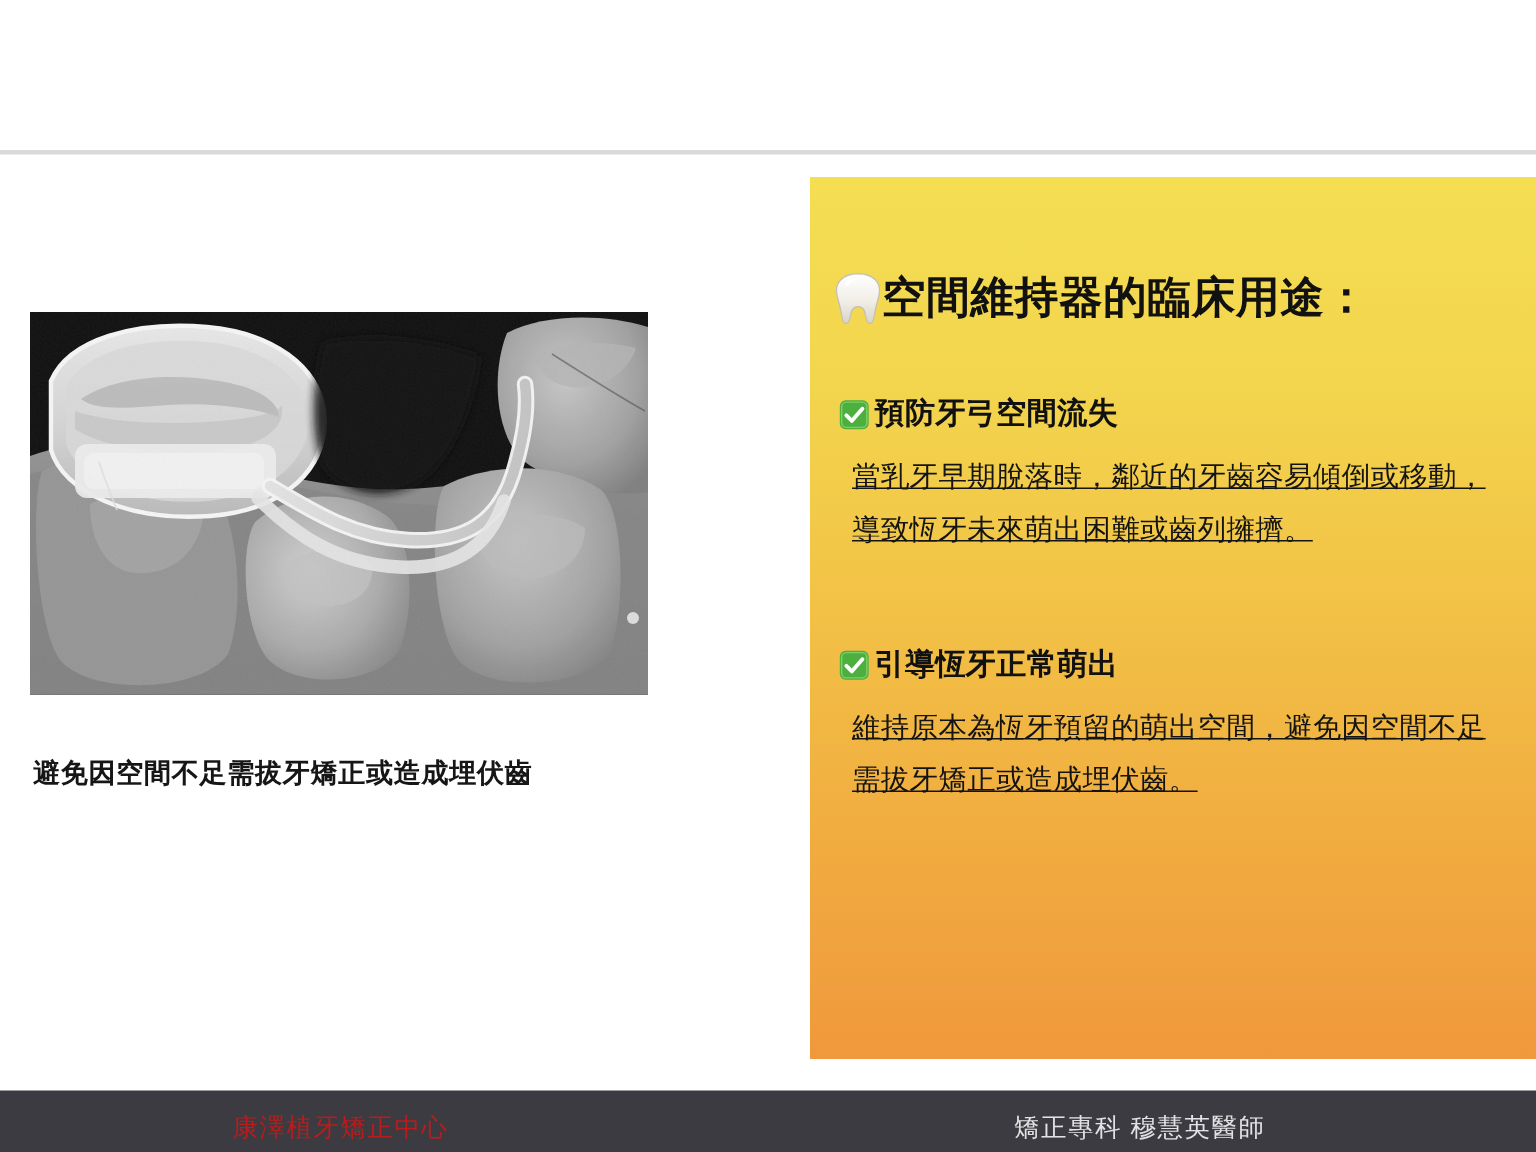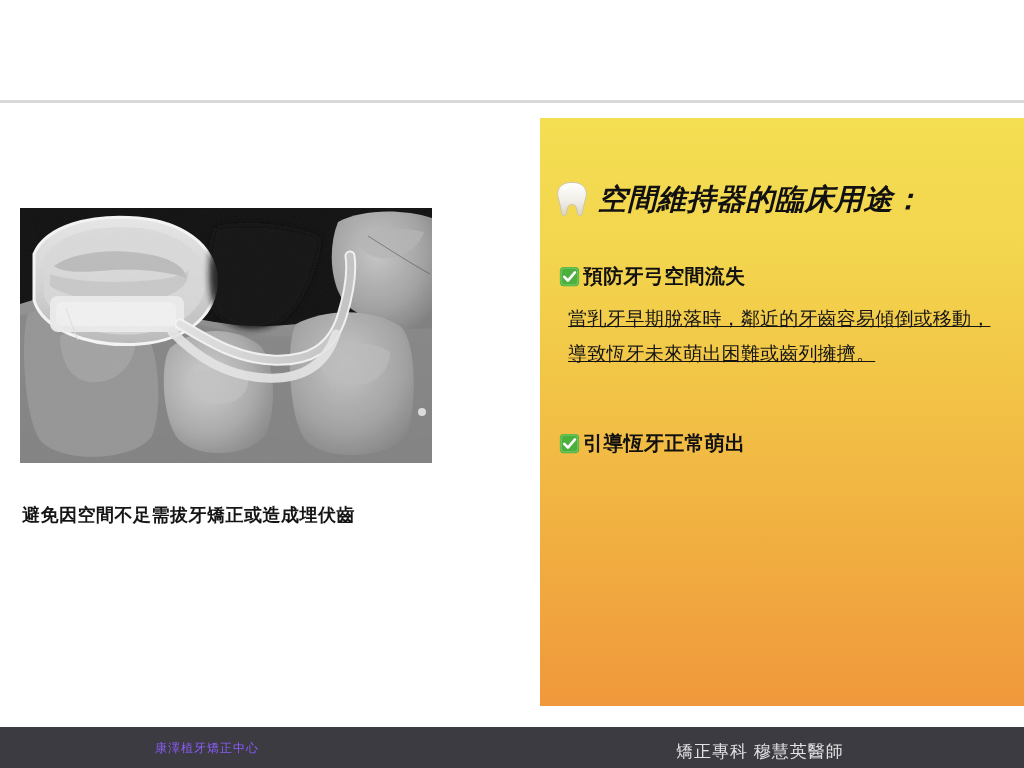--- a/index.html
+++ b/index.html
@@ -86,24 +86,22 @@
     top: 118px;
     width: 484px;
     height: 588px;
     background: linear-gradient(180deg, #f4de52 0%, #f3d64e 22%, #f2c246 48%, #f1ad40 74%, #f0983c 100%);
     box-sizing: border-box;
     padding: 58px 18px 0 14px;
   }
   .panel-heading {
     display: flex;
     align-items: center;
-    gap: 10px;
     margin: 0 0 0 2px;
     height: 46px;
-    font-style: italic;
   }
   .tooth-icon {
     flex: 0 0 auto;
     width: 32px;
     height: 36px;
     display: block;
   }
   .panel-heading-text {
     font-size: 29px;
     font-weight: bold;
@@ -156,22 +154,22 @@
     left: 0;
     top: 727px;
     width: 1024px;
     height: 41px;
     background: #3b3b41;
   }
   .footer-left {
     position: absolute;
     left: 155px;
     top: 740px;
-    font-size: 12px;
-    color: #8b5cf6;
+    font-size: 17px;
+    color: #b91c1c;
     letter-spacing: 1px;
     white-space: nowrap;
   }
   .footer-right {
     position: absolute;
     left: 676px;
     top: 740px;
     font-size: 17px;
     color: #e2e2e4;
     letter-spacing: 1px;
@@ -326,20 +324,21 @@
 
     <div class="bullet-block second">
       <div class="bullet-head">
         <svg class="check-icon" viewBox="0 0 24 24">
           <rect x="1" y="1" width="22" height="22" rx="4.5" fill="#4caf3e"></rect>
           <rect x="2.4" y="2.4" width="19.2" height="19.2" rx="3.6" fill="none" stroke="#7bd06a" stroke-width="1.1"></rect>
           <path d="M6,12.4 L10.2,16.6 L18.2,7.4" fill="none" stroke="#ffffff" stroke-width="3" stroke-linecap="round" stroke-linejoin="round"></path>
         </svg>
         <div class="bullet-head-text">引導恆牙正常萌出</div>
       </div>
+      <div class="bullet-body">維持原本為恆牙預留的萌出空間，避免因空間不足需拔牙矯正或造成埋伏齒。</div>
     </div>
 
   </div>
 
   <div class="footer-bar"></div>
   <div class="footer-left">康澤植牙矯正中心</div>
   <div class="footer-right">矯正專科 穆慧英醫師</div>
 
 </div>
 

